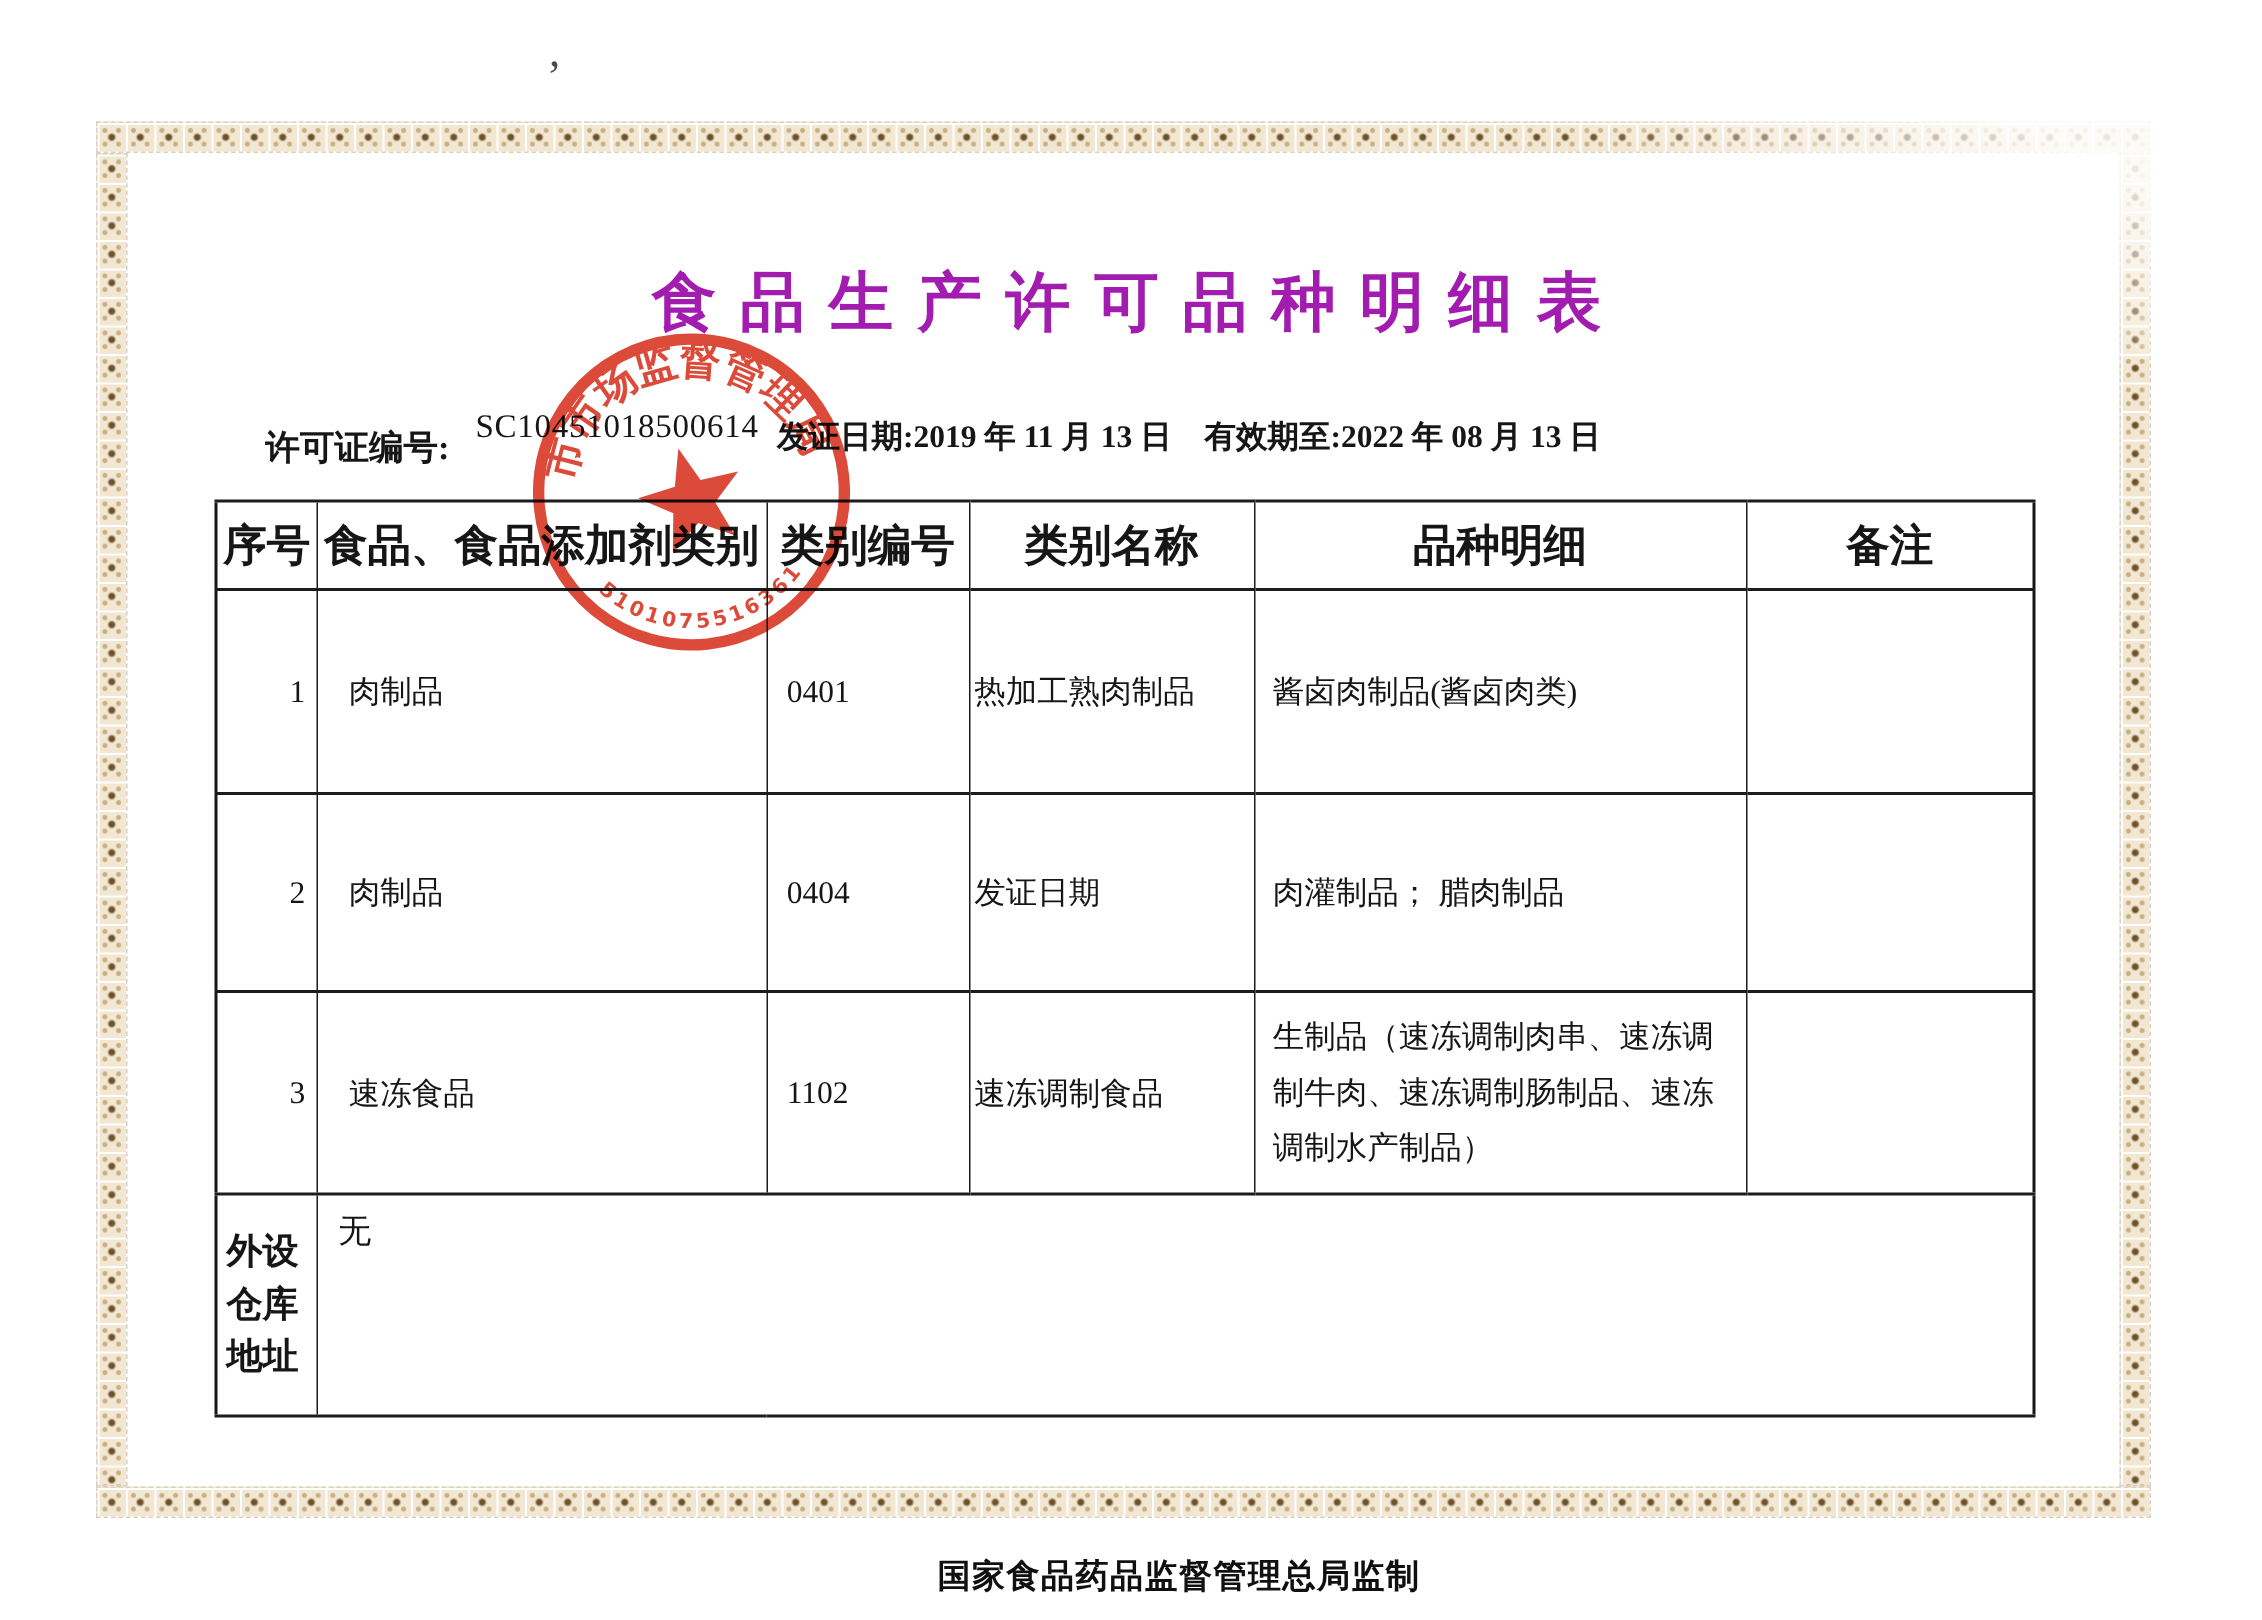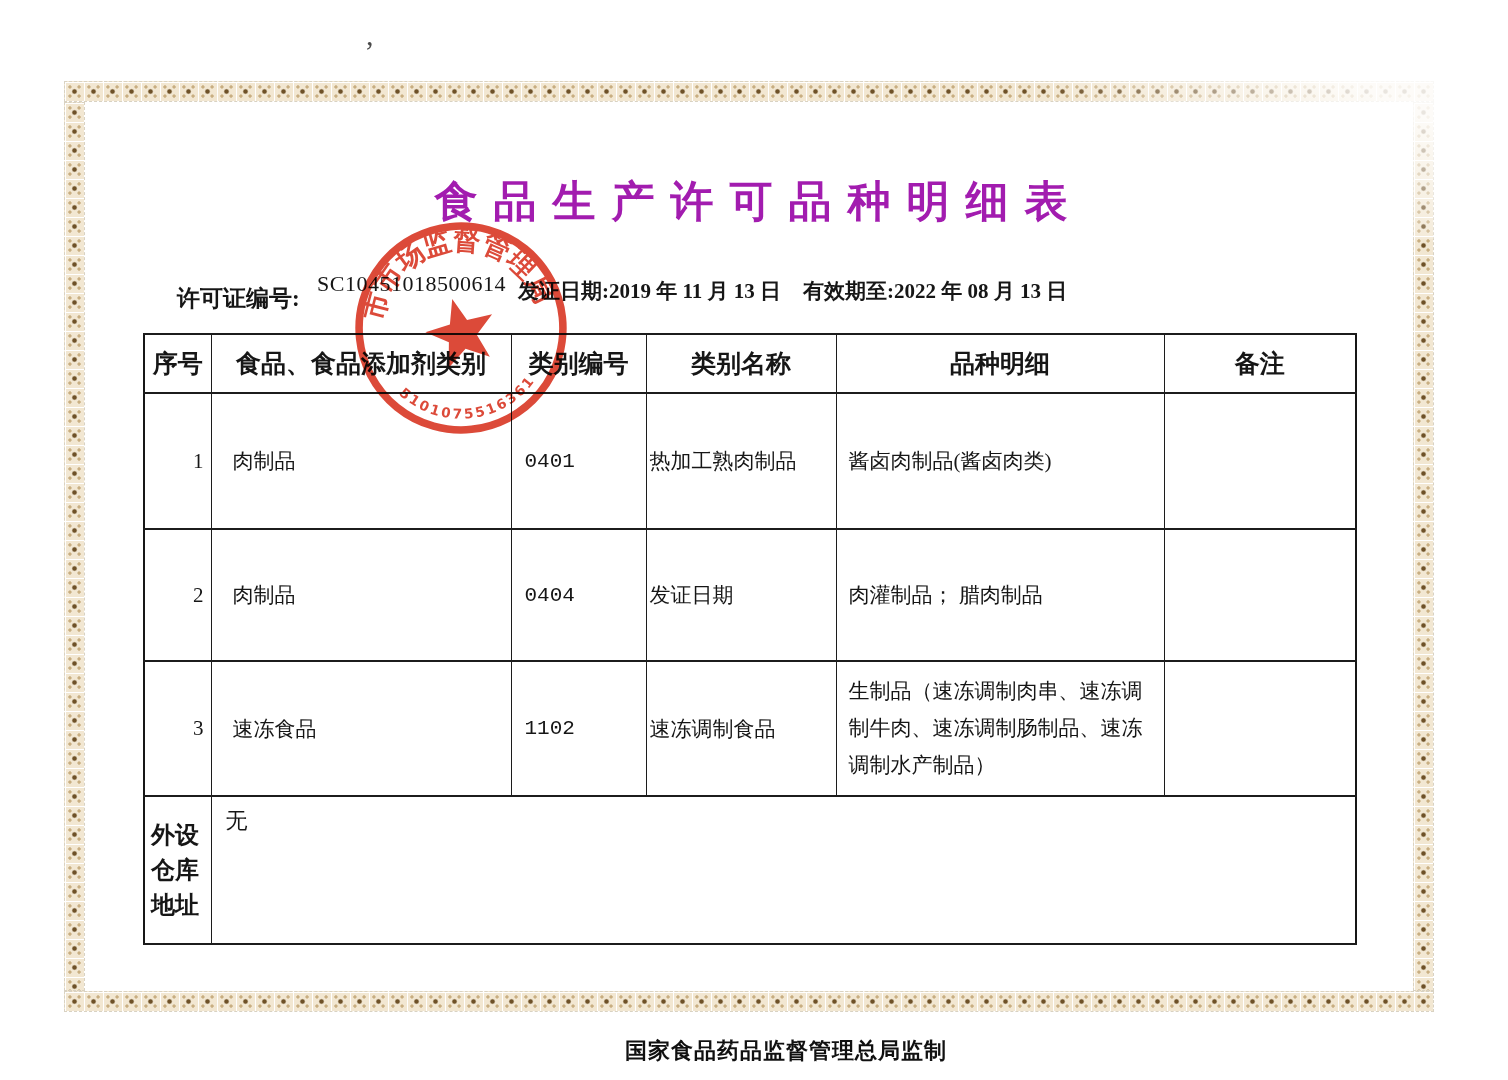--- a/index.html
+++ b/index.html
@@ -37,24 +37,24 @@
   .lic-issue { position:absolute; left:518px; top:277px; font-size:21px; font-weight:bold; }
   .lic-valid { position:absolute; left:803px; top:277px; font-size:21px; font-weight:bold; }
   .stray-mark{ position:absolute; left:366px; top:18px; font-size:30px; color:#4a4a4a; }
 
   
   table.detail { position:absolute; left:143px; top:333px; width:1212px; height:580px;
                  border-collapse:collapse; table-layout:fixed; }
   .detail th, .detail td { border:1.7px solid #1c1c1c; border-top-width:2.3px; border-bottom-width:2.3px;
                  font-size:21px; vertical-align:middle; overflow:hidden; }
   table.detail { border:2.6px solid #171717; }
-  .detail th { font-size:25px; font-weight:bold; text-align:center; }
+  .detail th { font-size:29px; font-weight:bold; text-align:center; }
   .detail td.idx   { text-align:right; padding-right:7px; }
   .detail td.cat   { padding-left:21px; }
-  .detail td.code  { padding-left:13px;font-family:Liberation Mono, monospace; }
+  .detail td.code  { padding-left:13px; }
   .detail td.name  { padding-left:3px; }
   .detail td.det   { padding:4px 10px 4px 12px; font-size:21px; line-height:37px; }
   .detail td.remark{ }
   .detail td.wh-label { font-size:24px; font-weight:bold; padding-left:6px; line-height:35px; vertical-align:middle; }
   .detail td.wh-value { vertical-align:top; padding:9px 0 0 14px; font-size:22px; }
 
   
   .seal { position:absolute; left:349px; top:215px; width:224px; height:224px;
           mix-blend-mode:multiply; opacity:.92; pointer-events:none; }
 

